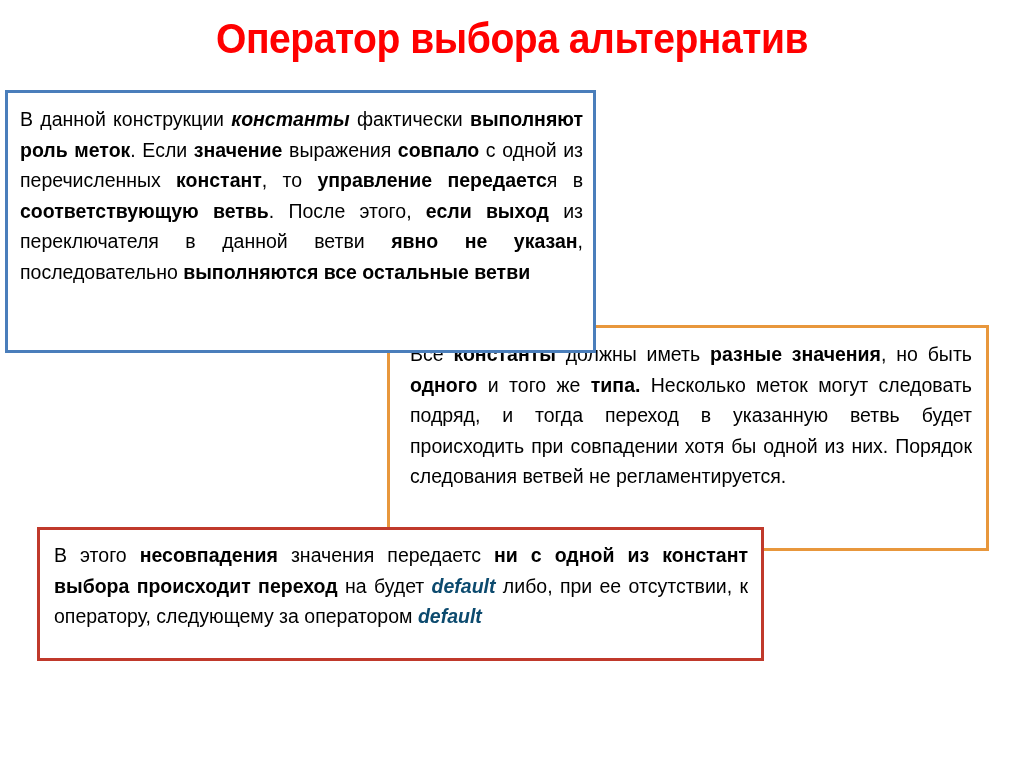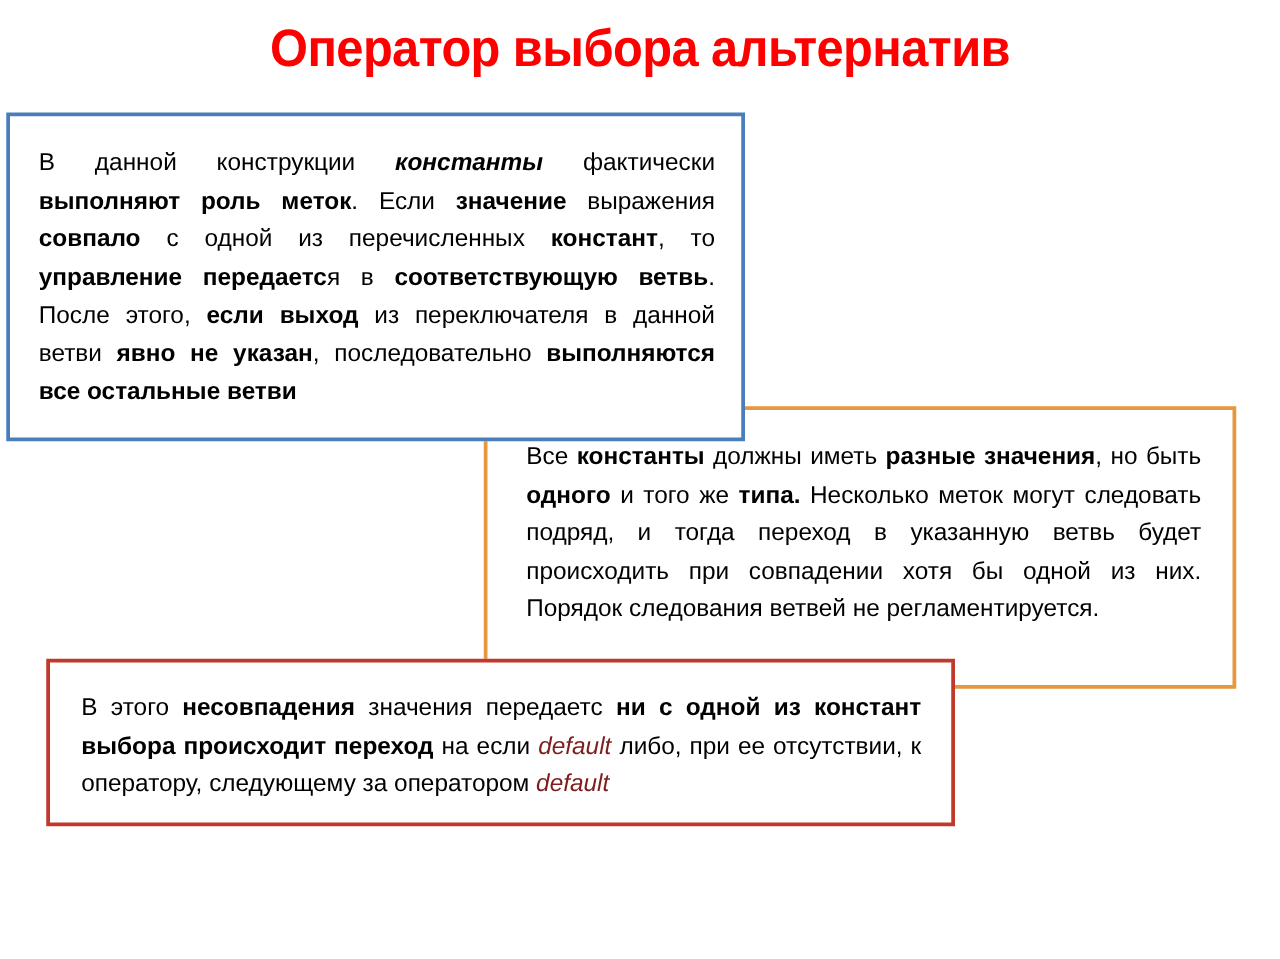--- a/index.html
+++ b/index.html
@@ -40,21 +40,21 @@
     background: #ffffff;
     box-sizing: border-box;
     color: #000000;
     font-family: "Liberation Sans", sans-serif;
     font-size: 19.5px;
     line-height: 30.5px;
     text-align: justify;
     text-justify: inter-word;
   }
   .textbox p {
-    margin: 11px;
+    margin: 0;
   }
 
   
   #box-blue {
     left: 5px;
     top: 90px;
     width: 591px;
     height: 263px;
     border: 3px solid #4a7ebb;
     padding: 11px 10px 6px 12px;
@@ -80,22 +80,22 @@
     height: 134px;
     border: 3px solid #c0392b;
     padding: 10px 13px 6px 14px;
     z-index: 4;
   }
 
   
   .b  { font-weight: bold; }
   .bi { font-weight: bold; font-style: italic; }
   .red-bi {
-    color: #7f1d1d;
-    font-weight: normal;
+    color: #0c4a6e;
+    font-weight: bold;
     font-style: italic;
   }
 </style>
 </head>
 <body>
 
 <div id="slide-title">Оператор выбора альтернатив</div>
 
 <div class="textbox" id="box-blue">
   <p>
@@ -104,15 +104,15 @@
 </div>
 
 <div class="textbox" id="box-orange">
   <p>
     <span>Все </span><span class="b">константы</span><span> должны иметь </span><span class="b">разные значения</span><span>, но быть </span><span class="b">одного</span><span> и того же </span><span class="b">типа.</span><span> Несколько меток могут следовать подряд, и тогда переход в указанную ветвь будет происходить при совпадении хотя бы одной из них. Порядок следования ветвей не регламентируется.</span>
   </p>
 </div>
 
 <div class="textbox" id="box-red">
   <p>
-    <span>В этого </span><span class="b">несовпадения</span><span> значения передаетс </span><span class="b">ни с одной из констант выбора происходит переход</span><span> на если </span><span class="red-bi">default</span><span> либо, при ее отсутствии, к оператору, следующему за оператором </span><span class="red-bi">default</span>
+    <span>В этого </span><span class="b">несовпадения</span><span> значения передаетс </span><span class="b">ни с одной из констант выбора происходит переход</span><span> на будет </span><span class="red-bi">default</span><span> либо, при ее отсутствии, к оператору, следующему за оператором </span><span class="red-bi">default</span>
   </p>
 </div>
 
 </body></html>

